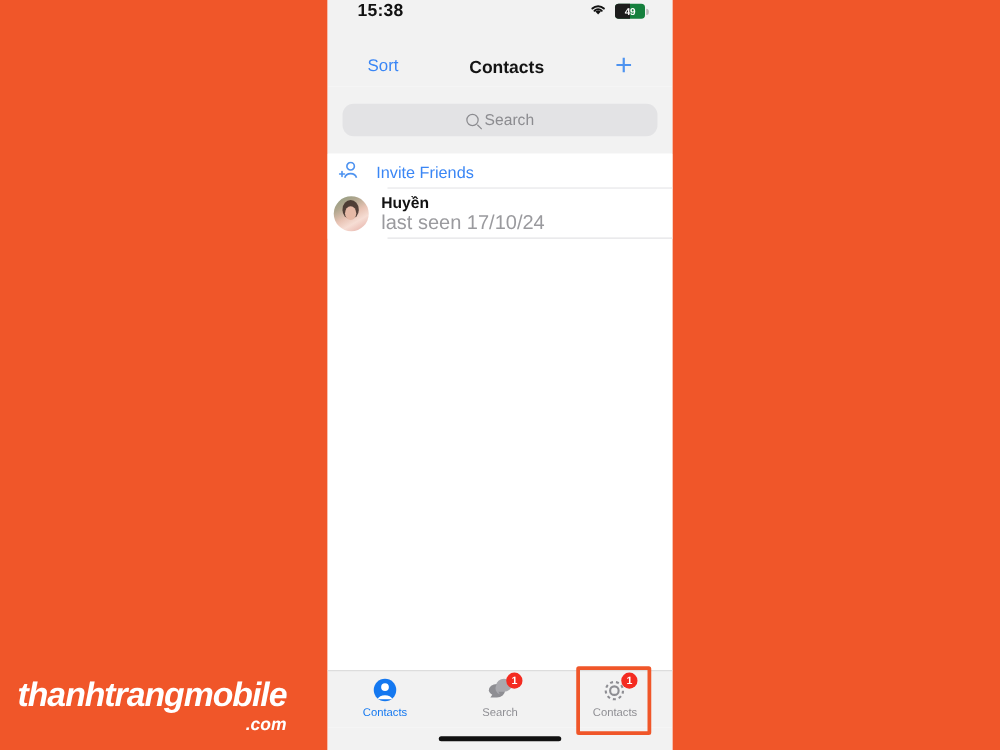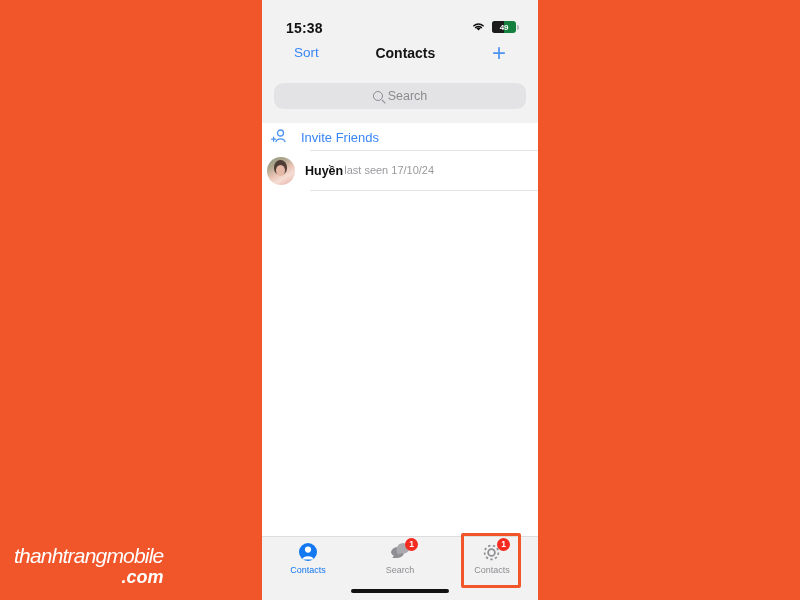--- a/index.html
+++ b/index.html
@@ -8,40 +8,40 @@
     font-family:"Liberation Sans", sans-serif;
   }
   body { background:#F05629; position:relative; }
 
   
   .watermark {
     position:absolute; left:14px; bottom:14px;
     color:#ffffff; user-select:none; line-height:1;
   }
   .watermark .wm-main {
-    font-size:21px; font-weight:normal; font-style:italic;
+    font-size:27px; font-weight:bold; font-style:italic;
     letter-spacing:-0.8px;
   }
   .watermark .wm-dot {
-    display:block; text-align:right; font-size:18px;
+    display:block; text-align:right; font-size:14px;
     font-style:italic; font-weight:bold; margin-top:2px;
   }
 
   
   .phone {
     position:absolute; left:262px; top:0;
     width:276px; height:600px;
     background:#ffffff; overflow:hidden;
     display:flex; flex-direction:column;
   }
 
   
   .statusbar {
     height:36px; flex:0 0 36px; background:#F2F2F2;
-    display:flex; align-items:flex-end; justify-content:space-between;
+    display:flex; align-items:flex-start; justify-content:space-between;
     padding:0 22px 0 24px;
   }
   .sb-time { font-size:14px; font-weight:bold; color:#111; letter-spacing:0.2px; }
   .sb-right { display:flex; align-items:center; gap:6px; }
   .batt {
     position:relative; width:24px; height:12px;
     border-radius:3px; background:#15803d;
     display:flex; align-items:center;
   }
   .batt .fill {
@@ -110,23 +110,23 @@
   .avatar:before {
     content:""; position:absolute; left:7px; top:3px;
     width:13px; height:15px; border-radius:50% 50% 45% 45%;
     background:#3b2a24; opacity:.85;
   }
   .avatar:after {
     content:""; position:absolute; left:9px; top:8px;
     width:9px; height:11px; border-radius:50%;
     background:#e6b9a6;
   }
-  .c-text { margin-left:10px; display:flex; gap:1px; }
+  .c-text { margin-left:10px; display:flex; flex-direction:column; gap:1px; }
   .c-name { font-size:12.5px; font-weight:bold; color:#111; }
-  .c-sub { font-size:11px; color:#9A9A9E; }
+  .c-sub { font-size:16px; color:#9A9A9E; }
 
   
   .tabbar {
     flex:0 0 46px; background:#F2F2F2;
     border-top:1px solid #DDD;
     display:flex; align-items:flex-start; padding-top:5px;
   }
   .tab {
     flex:1; display:flex; flex-direction:column;
     align-items:center; gap:2px; position:relative;

